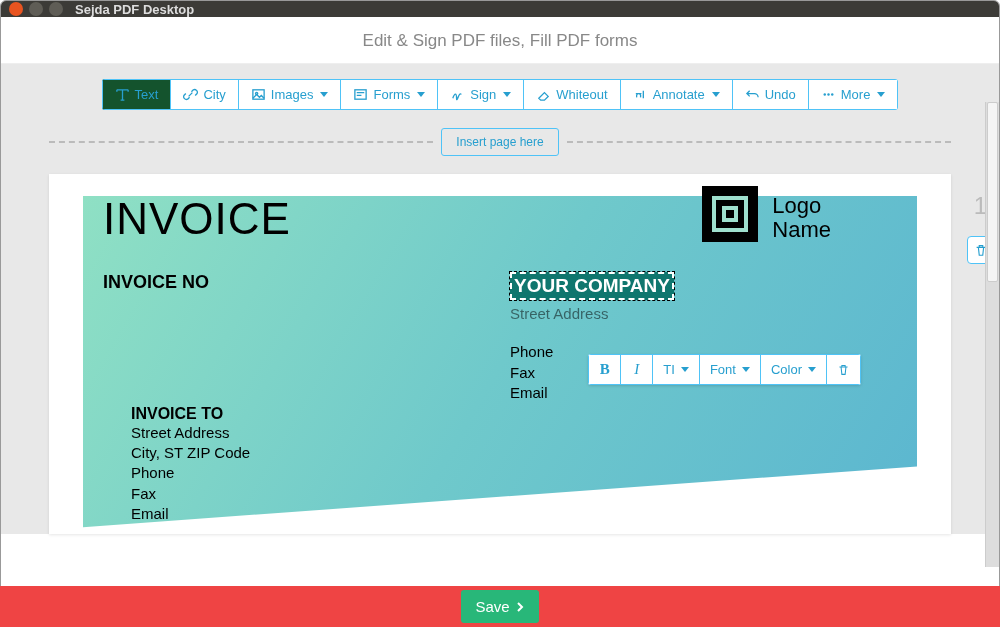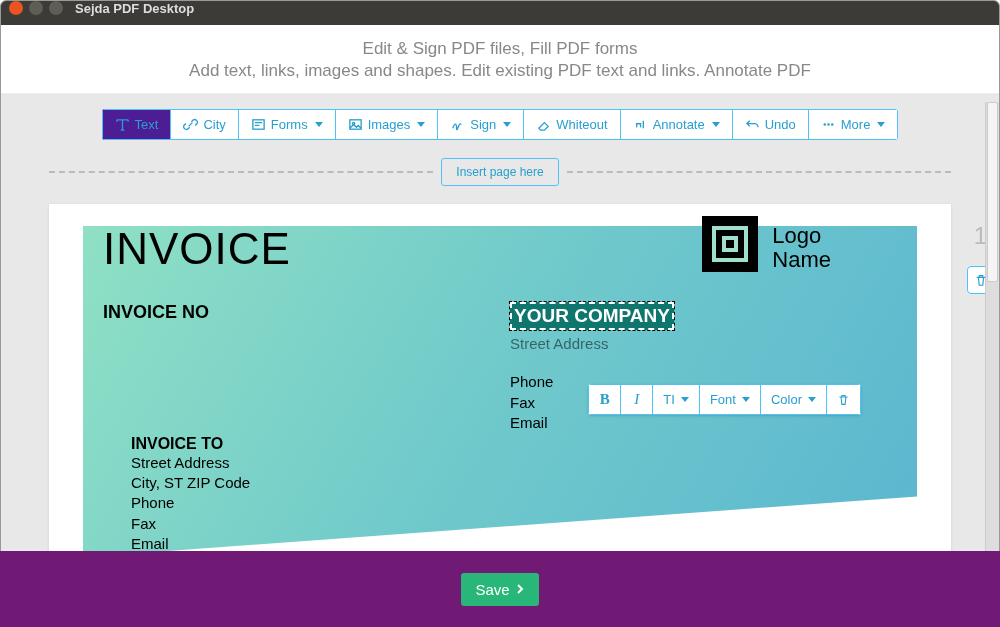--- a/index.html
+++ b/index.html
@@ -7,23 +7,23 @@
     font-family: -apple-system, BlinkMacSystemFont, "Segoe UI", Arial, sans-serif;
     background: #fff;
     width: 1000px;
     height: 627px;
     overflow: hidden;
     border: 1px solid #999;
     border-radius: 6px;
   }
   .titlebar {
     background: #3c3b37;
-    height: 24px;
-    display: flex;
-    align-items: flex-start;
+    height: 16px;
+    display: flex;
+    align-items: center;
     padding: 0 8px;
   }
   .win-btn {
     width: 14px; height: 14px; border-radius: 50%;
     margin-right: 6px;
     display: inline-block;
   }
   .win-close { background: #e95420; }
   .win-min, .win-max { background: #5f5d56; }
   .titlebar-text {
@@ -56,21 +56,21 @@
     color: #279fcf;
     font-size: 13px;
     padding: 7px 12px;
     display: flex;
     align-items: center;
     gap: 5px;
     cursor: pointer;
     border-right: none;
   }
   .toolbar-btn:last-child { border-right: 1px solid #4fc3f7; }
-  .toolbar-btn.active { background: #4c1d95; }
+  .toolbar-btn.active { background: #14532d; }
   .toolbar-btn svg { width: 15px; height: 15px; }
   .caret {
     display: inline-block;
     width: 0; height: 0;
     border-left: 4px solid transparent;
     border-right: 4px solid transparent;
     border-top: 5px solid #279fcf;
     margin-left: 2px;
   }
   .divider-row {
@@ -221,22 +221,22 @@
   .ft-btn .bold-b { font-weight: bold; font-family: Georgia, serif; font-size: 15px; }
   .ft-btn .italic-i { font-style: italic; font-family: Georgia, serif; font-size: 15px; }
   .invoice-to {
     position: absolute;
     bottom: 10px;
     left: 82px;
   }
   .invoice-to .label2 { font-weight: bold; font-size: 16px; }
   .invoice-to .lines2 { font-size: 15px; line-height: 1.35; }
   .bottom-bar {
-    background: #701a75;
-    height: 76px;
+    background: #ef4444;
+    height: 41px;
     display: flex;
     align-items: center;
     justify-content: center;
     position: absolute;
     bottom: 0; left: 0; right: 0;
   }
   .save-btn {
     background: #28b779;
     color: #fff;
     border: none;
@@ -271,52 +271,51 @@
 
 <div class="titlebar">
   <span class="win-btn win-close"></span>
   <span class="win-btn win-min"></span>
   <span class="win-btn win-max"></span>
   <span class="titlebar-text">Sejda PDF Desktop</span>
 </div>
 
 <div class="header">
   <div class="header-line1">Edit &amp; Sign PDF files, Fill PDF forms</div>
-  <div class="header-line2">Add text, links, images and shapes. Edit existing PDF text and links. Annotate PDF</div>
 </div>
 
 <div class="toolbar-wrap">
   <div class="toolbar">
     <button class="toolbar-btn active">
       <svg viewBox="0 0 16 16" fill="none" stroke="#279fcf" stroke-width="1.4">
           <path d="M2 3v2M14 3v2M2 3h12M8 3v11M6 14h4"></path>
         </svg>
       <span>Text</span>
     </button>
     <button class="toolbar-btn">
       <svg viewBox="0 0 16 16" fill="none" stroke="#279fcf" stroke-width="1.4">
           <path d="M6 10l4-4M7 11l-2 2a3 3 0 01-4-4l2-2M9 5l2-2a3 3 0 014 4l-2 2"></path>
         </svg>
       <span>City</span>
     </button>
     <button class="toolbar-btn">
       <svg viewBox="0 0 16 16" fill="none" stroke="#279fcf" stroke-width="1.4">
           <rect x="2" y="3" width="12" height="10"></rect>
-          <path d="M4 6h8M4 9h5"></path>
-        </svg>
-      <span>Forms</span>
-      <span class="caret"></span>
-    </button>
-    <button class="toolbar-btn">
-      <svg viewBox="0 0 16 16" fill="none" stroke="#279fcf" stroke-width="1.4">
-          <rect x="2" y="3" width="12" height="10"></rect>
           <circle cx="6" cy="7" r="1.2"></circle>
           <path d="M2 12l4-4 3 3 2-2 3 3"></path>
         </svg>
       <span>Images</span>
+      <span class="caret"></span>
+    </button>
+    <button class="toolbar-btn">
+      <svg viewBox="0 0 16 16" fill="none" stroke="#279fcf" stroke-width="1.4">
+          <rect x="2" y="3" width="12" height="10"></rect>
+          <path d="M4 6h8M4 9h5"></path>
+        </svg>
+      <span>Forms</span>
       <span class="caret"></span>
     </button>
     <button class="toolbar-btn">
       <svg viewBox="0 0 16 16" fill="none" stroke="#279fcf" stroke-width="1.4">
           <path d="M3 12c2-6 4-6 4 0s3-8 5-4"></path>
         </svg>
       <span>Sign</span>
       <span class="caret"></span>
     </button>
     <button class="toolbar-btn">

